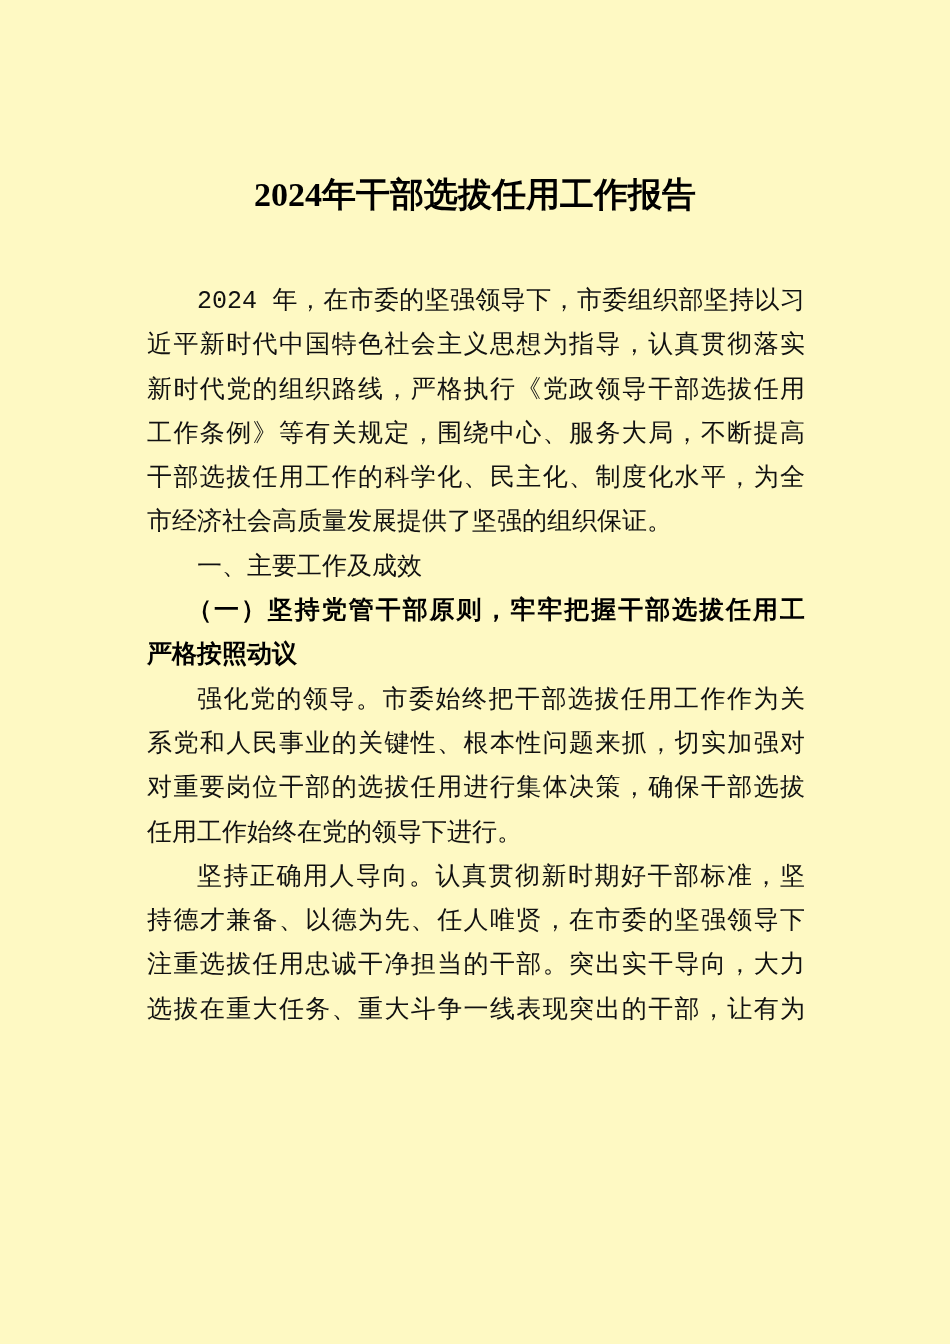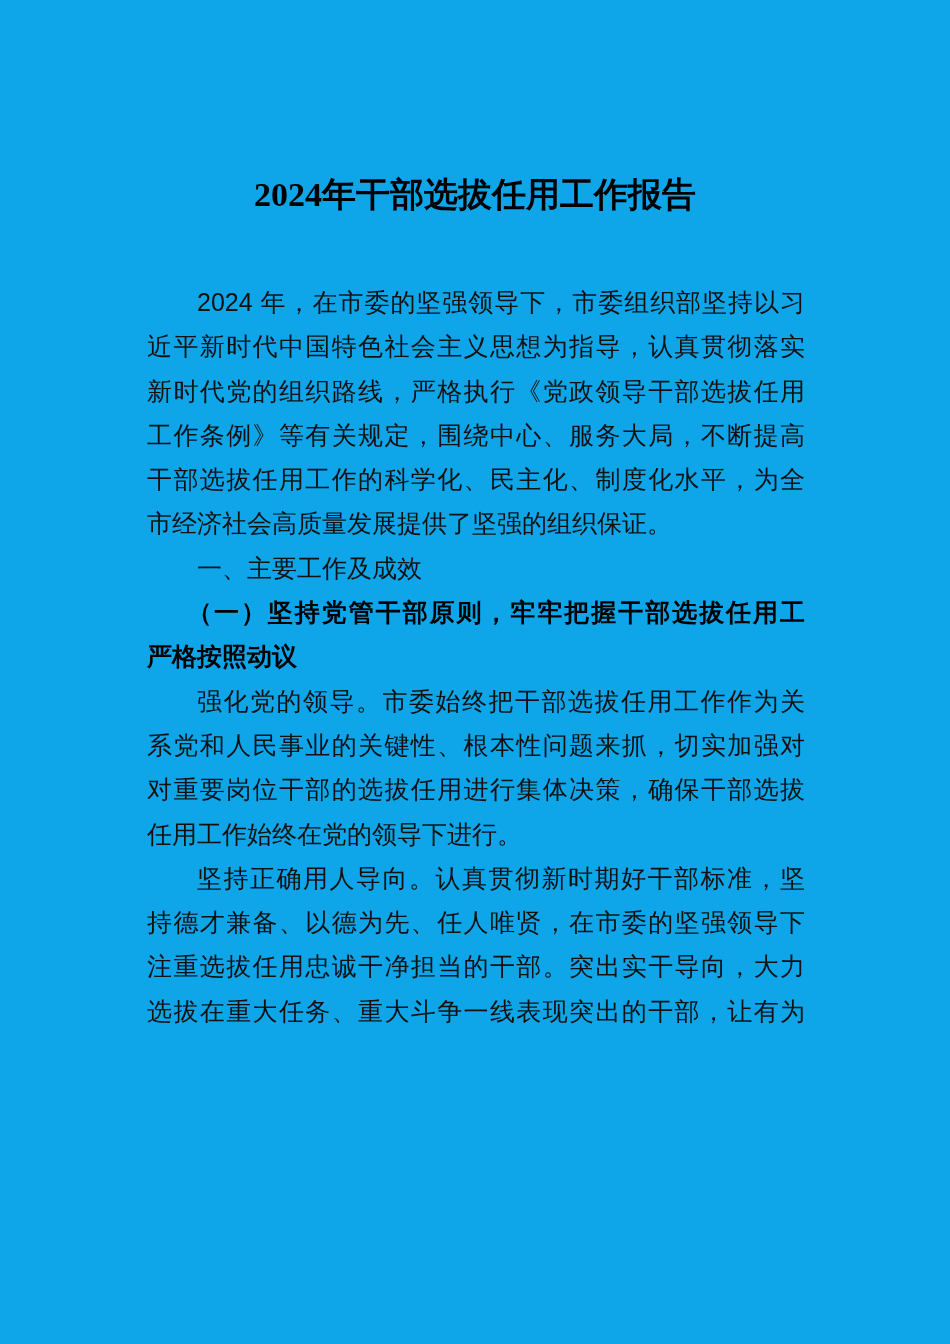--- a/index.html
+++ b/index.html
@@ -14,21 +14,21 @@
       overflow: hidden;
       font-family: "DejaVu Serif", "Liberation Serif", serif;
       color: #000000;
     }
     .page {
       position: absolute;
       left: 0;
       top: 0;
       width: 950px;
       height: 1344px;
-      background: #0ea5e9;
+      background: #fef9c3;
     }
     .title {
       position: absolute;
       top: 170px;
       left: 0;
       width: 950px;
       text-align: center;
       font-size: 34px;
       font-weight: bold;
       line-height: 50px;
@@ -42,21 +42,21 @@
       width: 658px;
     }
     .line {
       display: block;
       height: 44.3px;
       line-height: 44.3px;
       font-size: 25px;
       white-space: nowrap;
       text-align: justify;
       text-align-last: justify;
-      font-family: Liberation Sans, sans-serif;
+      font-family: Liberation Mono, monospace;
       font-weight: 300;
       color: #111;
     }
     .line.indent {
       padding-left: 50px;
     }
     .line.last {
       text-align-last: left;
     }
     .line.bold {

